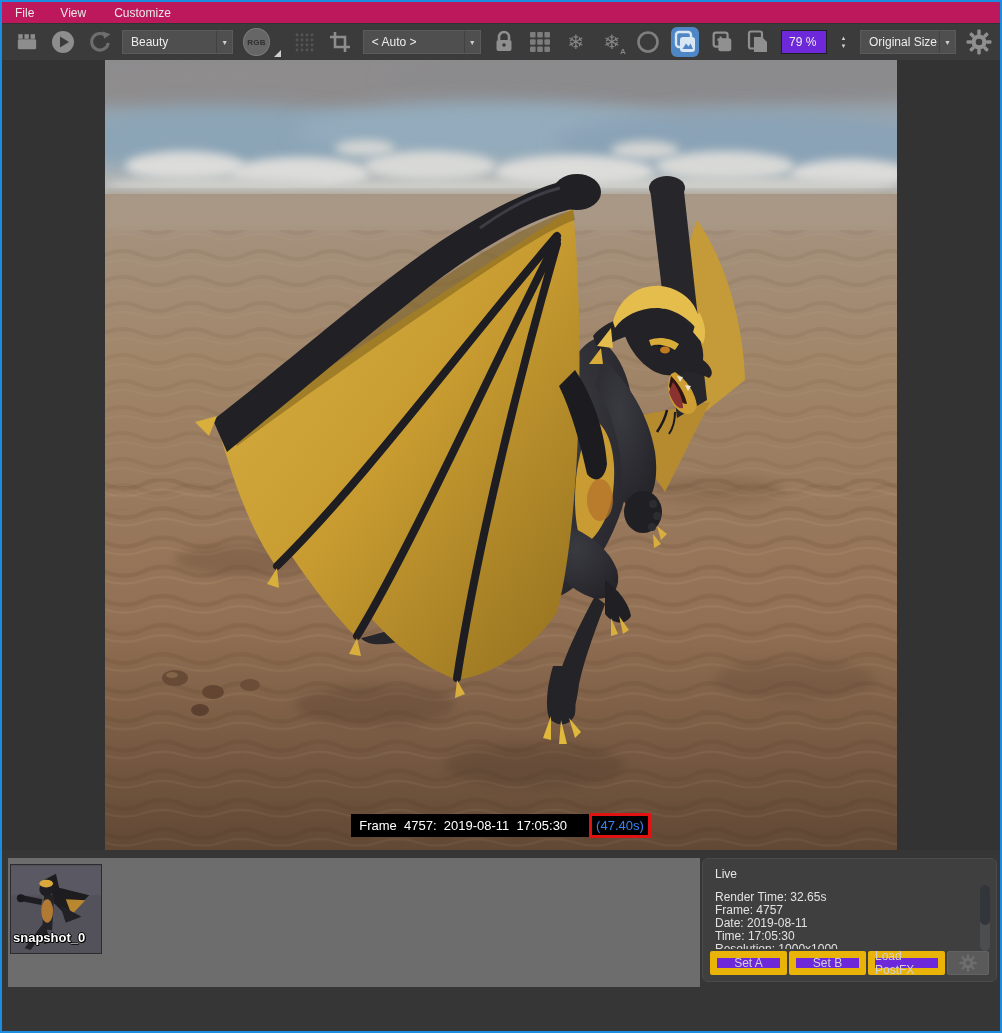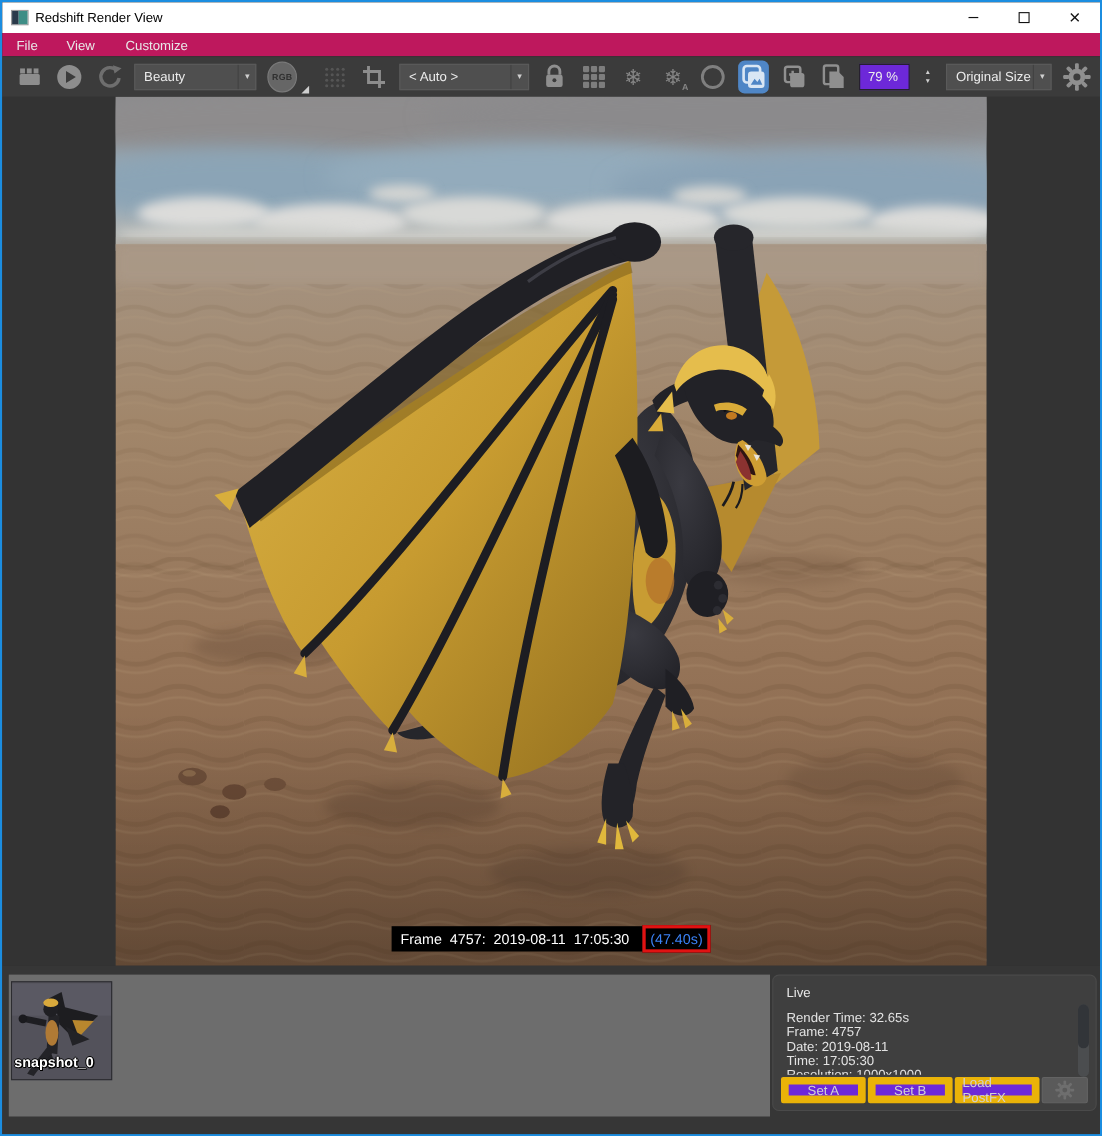--- a/index.html
+++ b/index.html
@@ -46,21 +46,21 @@
   .spinner { width:14px; height:24px; display:flex; flex-direction:column; align-items:center; justify-content:center; color:#cfcfcf; font-size:6px; gap:2px; }
   .active-tool { width:30px; height:30px; background:#4f86c6; border-radius:6px; display:inline-flex; align-items:center; justify-content:center; }
   .snow { font-size:20px; color:#858585; font-family:"DejaVu Sans", sans-serif; }
   .snow-a { position:absolute; right:-1px; bottom:-1px; font-size:8px; color:#858585; font-weight:bold; background:#3b3b3b; line-height:8px;}
 
   
   .viewport { height:790px; background:#333333; position:relative; flex:0 0 auto; }
   .render { position:absolute; left:103px; top:0; width:792px; height:790px; }
   .render svg { display:block; }
   .frame-overlay { position:absolute; left:0; right:0; bottom:12px; display:flex; justify-content:center; align-items:center; }
-  .frame-label { background:#000; color:#fff; font-size:13px; padding:4px 12px 4px 8px; white-space:pre; }
+  .frame-label { background:#000; color:#fff; font-size:13px; padding:4px 22px 4px 8px; white-space:pre; }
   .time-box { background:#000; color:#3b82f6; font-size:13px; padding:2px 4px; border:3px solid #e01212; white-space:pre; }
 
   
   .bottombar { flex:1; position:relative; background:#363636; }
   .snapshot-strip { position:absolute; left:6px; top:8px; width:692px; height:129px; background:#6d6d6d; }
   .snapshot-thumb { position:absolute; left:2px; top:6px; width:92px; height:90px; background:#53525b; border:1px solid #2c2c30; }
   .snapshot-label { position:absolute; left:2px; bottom:8px; color:#fff; font-weight:bold; font-size:13px; text-shadow:-1px 0 #000, 1px 0 #000, 0 -1px #000, 0 1px #000, 1px 1px #000; }
 
   .live-panel { position:absolute; left:700px; top:8px; width:295px; height:124px; background:#3f3f3f; border:1px solid #4a4a4a; border-radius:6px; }
   .live-title { position:absolute; left:12px; top:8px; color:#e6e6e6; font-size:12px; }
@@ -69,38 +69,20 @@
   .live-scroll-thumb { position:absolute; left:0; top:0; width:10px; height:40px; background:#323539; border-radius:5px; }
   .live-buttons { position:absolute; left:7px; right:7px; bottom:6px; height:24px; display:flex; gap:2px; }
   .btn { flex:1; background:#6d28d9; border:7px solid #eab308; border-radius:2px; color:#d2d2d2; font-size:12px; display:flex; align-items:center; justify-content:center; }
   .btn-gear { flex:0 0 42px; background:#5a5a5a; border:1px solid #636363; }
 </style>
 </head>
 <body>
 
 <div class="window">
 
-  <div class="titlebar">
-    <div class="app-icon">
-        <span class="ic-l"></span>
-        <span class="ic-r"></span>
-      </div>
-    <div class="title-text">Redshift Render View</div>
-    <div class="win-controls">
-      <div class="win-btn">
-          <span class="min-glyph">–</span>
-        </div>
-      <div class="win-btn">
-          <span class="max-box"></span>
-        </div>
-      <div class="win-btn">
-          <span class="close-glyph">×</span>
-        </div>
-    </div>
-  </div>
 
   <div class="menubar">
     <div class="menu-item">File</div>
     <div class="menu-item">View</div>
     <div class="menu-item">Customize</div>
   </div>
 
   <div class="toolbar">
     <span class="tbicon">
       <svg width="24" height="22" viewBox="0 0 24 24">

